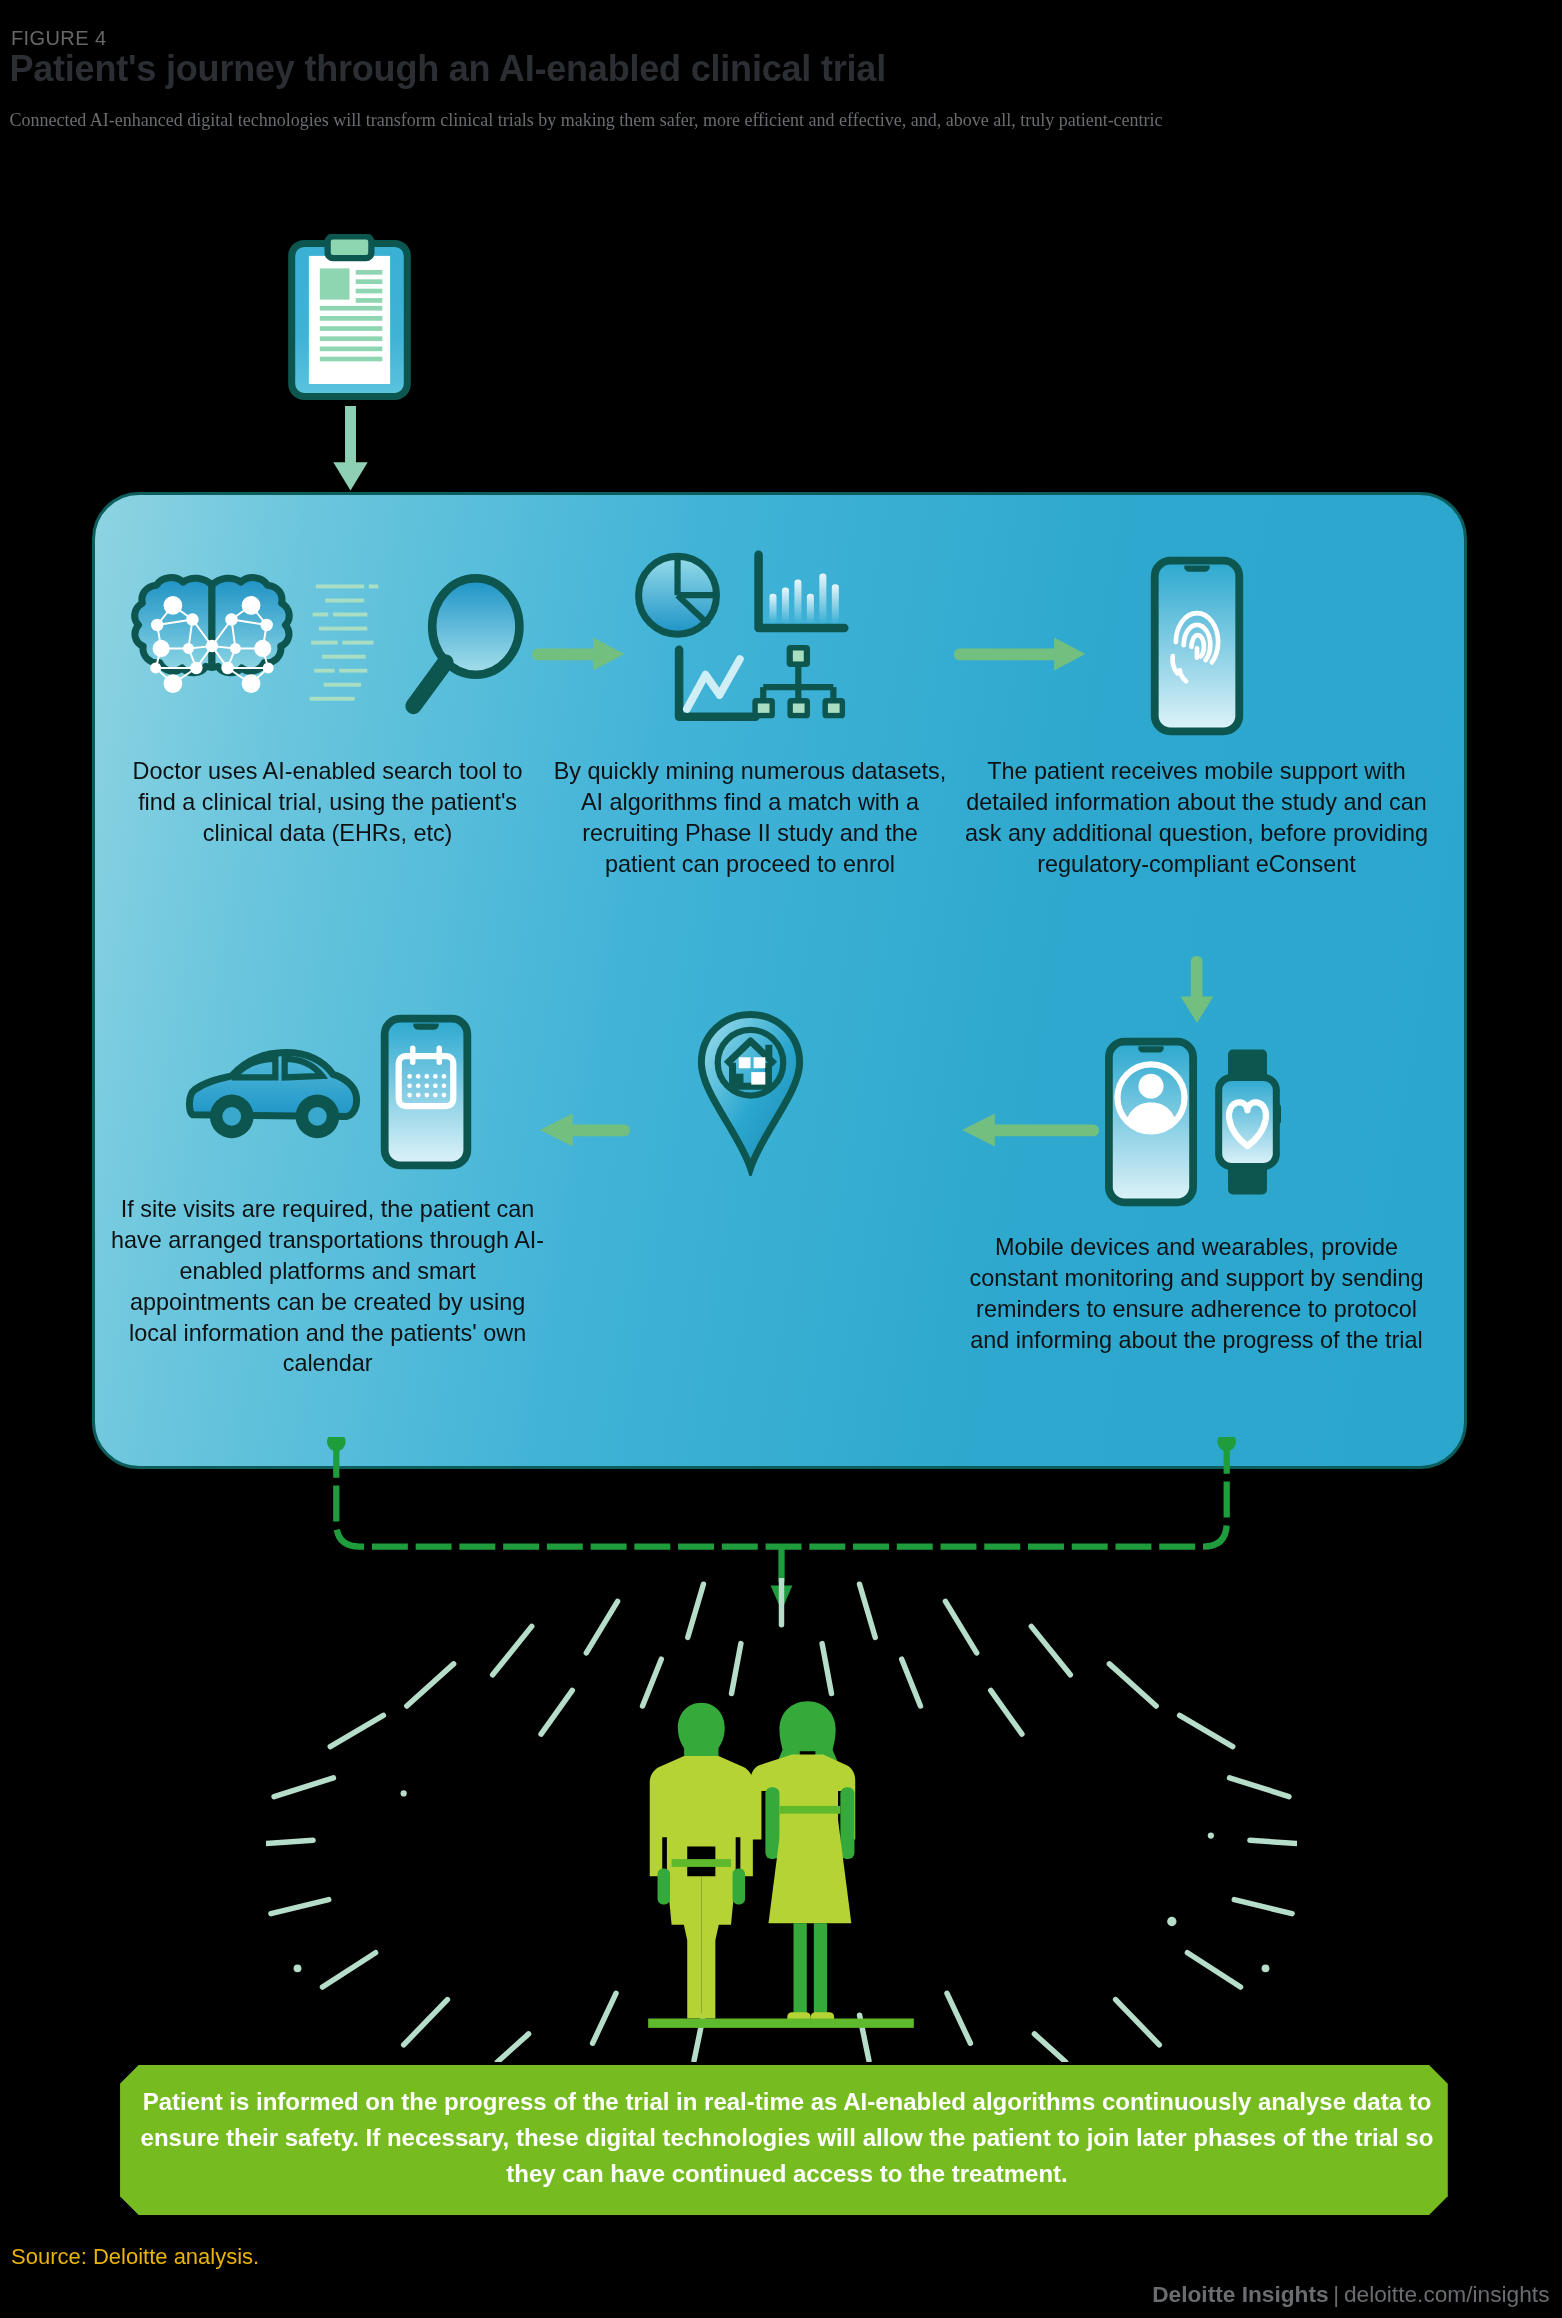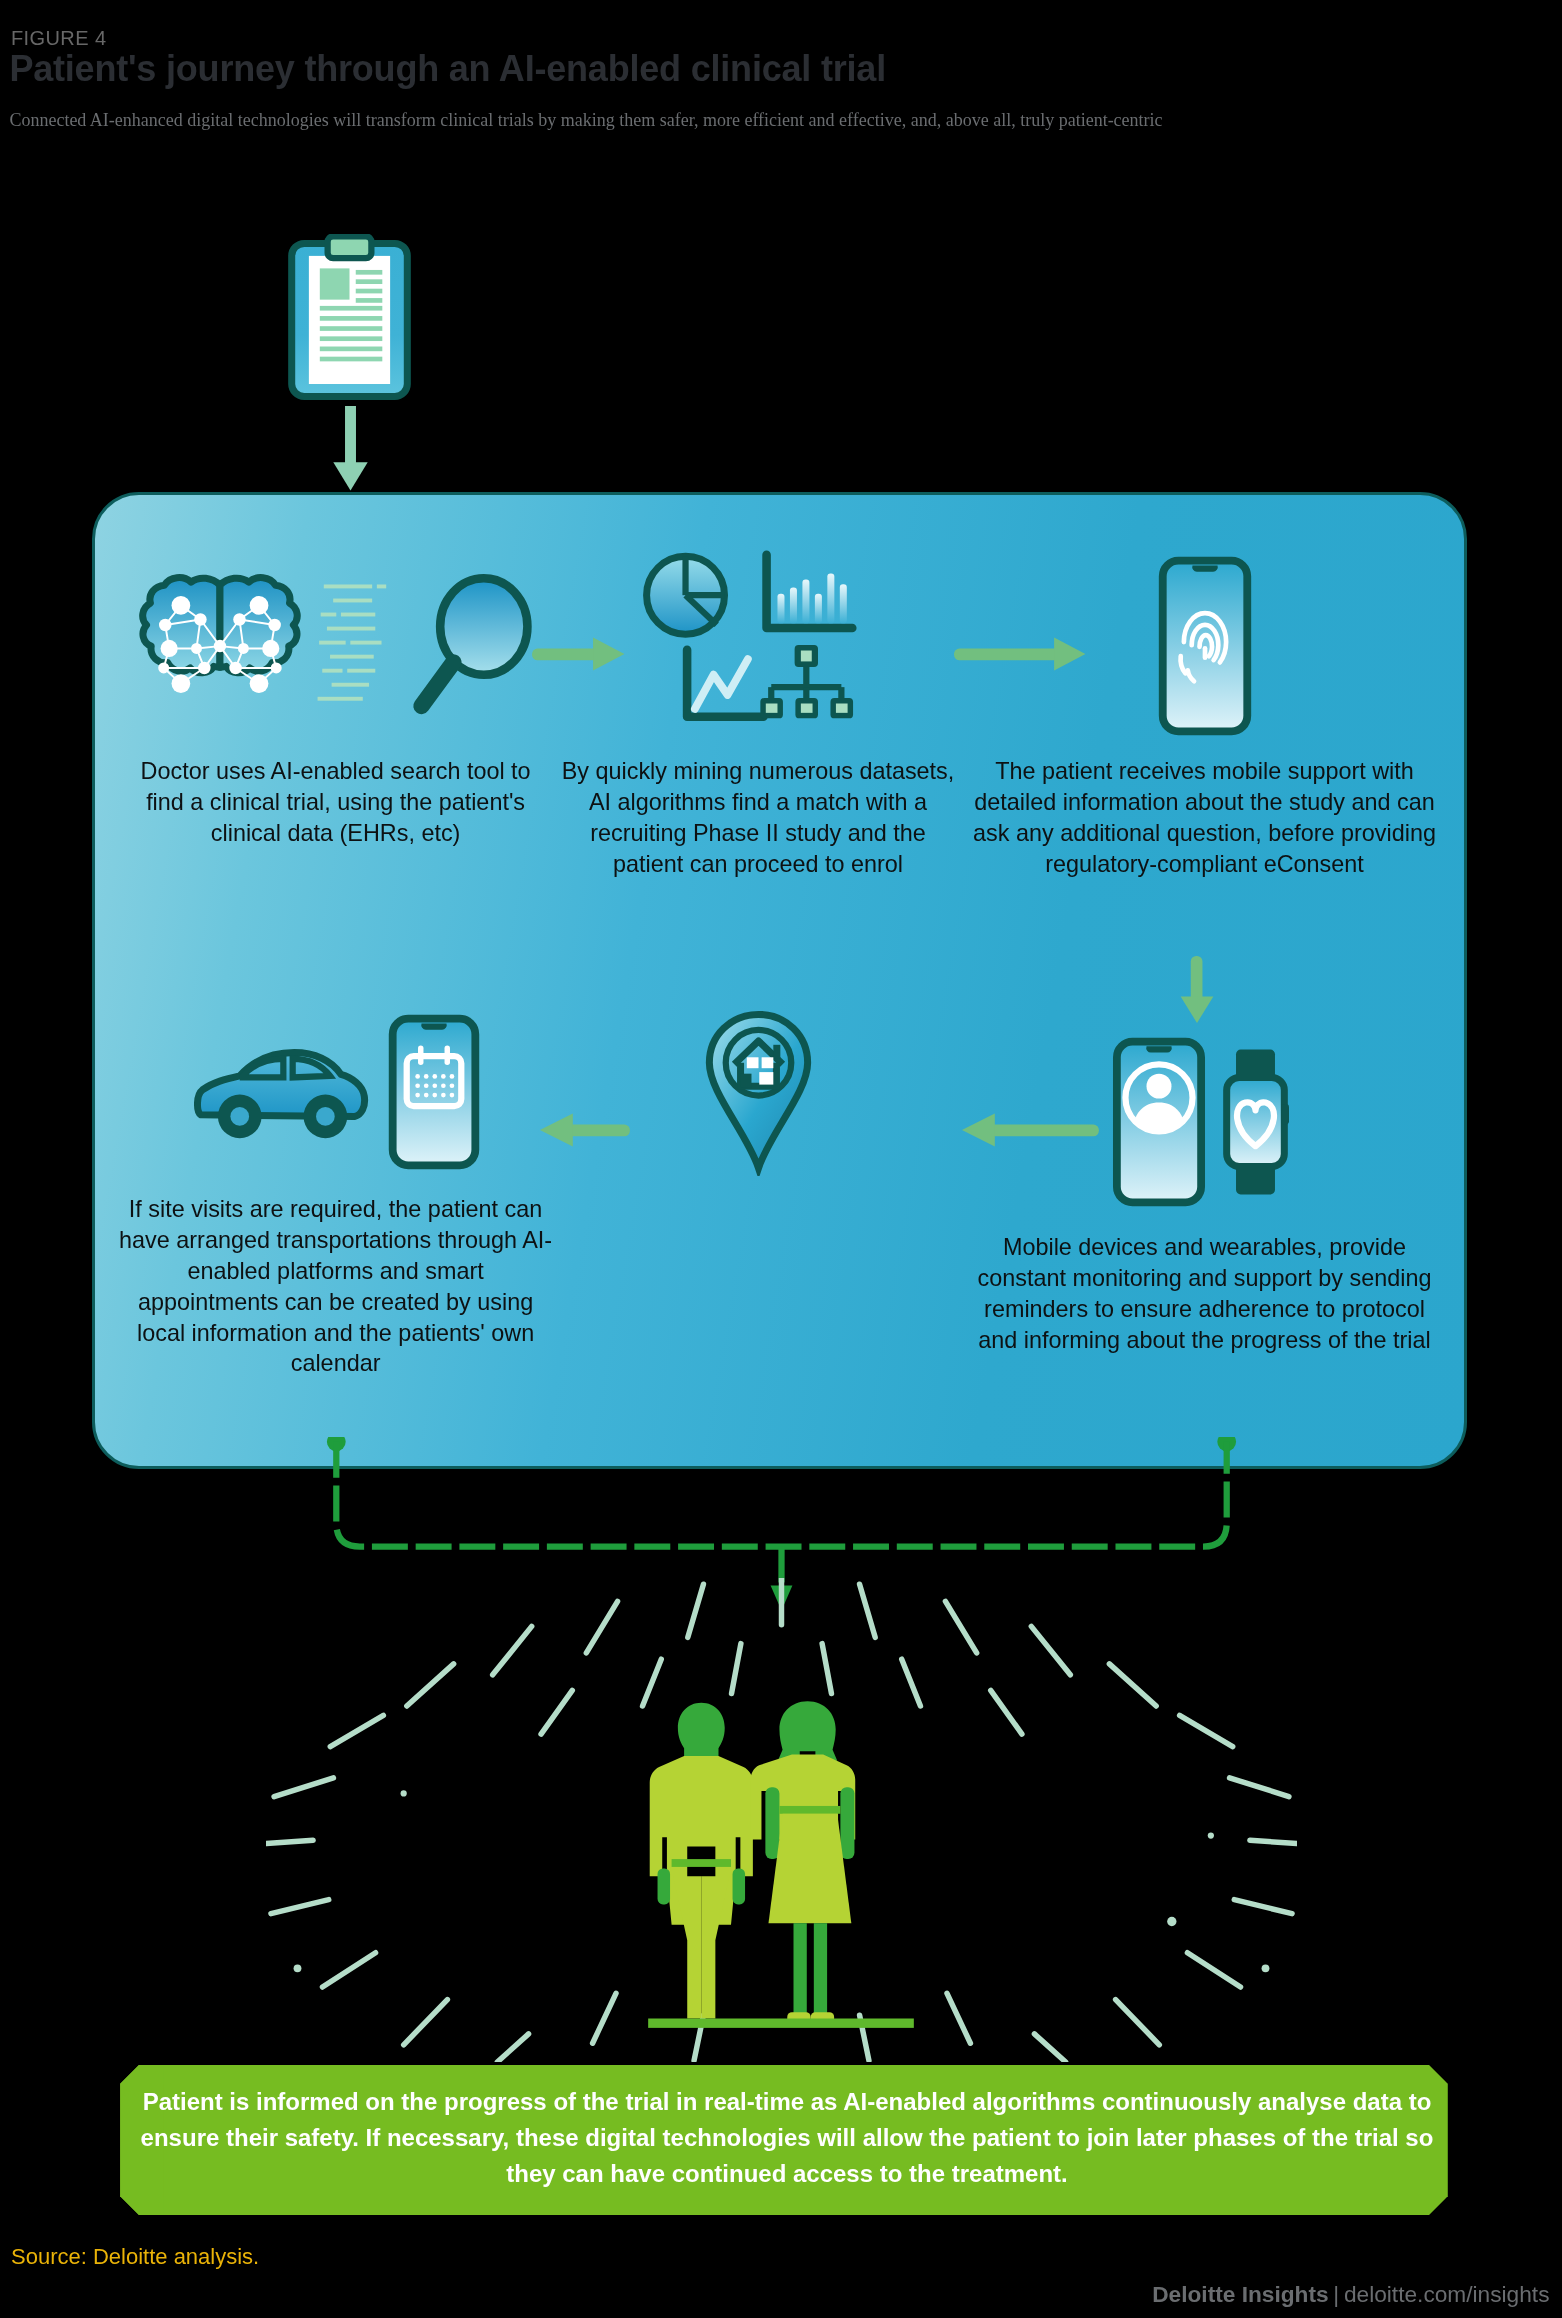--- a/index.html
+++ b/index.html
@@ -33,21 +33,21 @@
 
   
   .card {
     position: absolute; left: 92px; top: 492px;
     width: 1375px; height: 977px;
     border-radius: 47px;
     background: linear-gradient(100deg, #8ed3e2 0%, #6bc6dd 14%, #41b3d7 40%, #2ea8ce 68%, #2ba6cd 100%);
     border: 3.9px solid #0d5d5c;
     overflow: hidden;
   }
-  .cell { position: absolute; margin-left: 8px; }
+  .cell { position: absolute; }
   .cell-text {
     font-size: 23.4px; line-height: 1.32; color: #0d1113;
     text-align: center; font-weight: 400;
   }
 
   
   #cell-1 { left: 15.6px;   top: 55px;  width: 434px; }
   #cell-2 { left: 452px;  top: 55px;  width: 406px; }
   #cell-3 { left: 867px; top: 55px;  width: 469px; }
   #cell-4 { left: 867px; top: 531px; width: 469px; }

